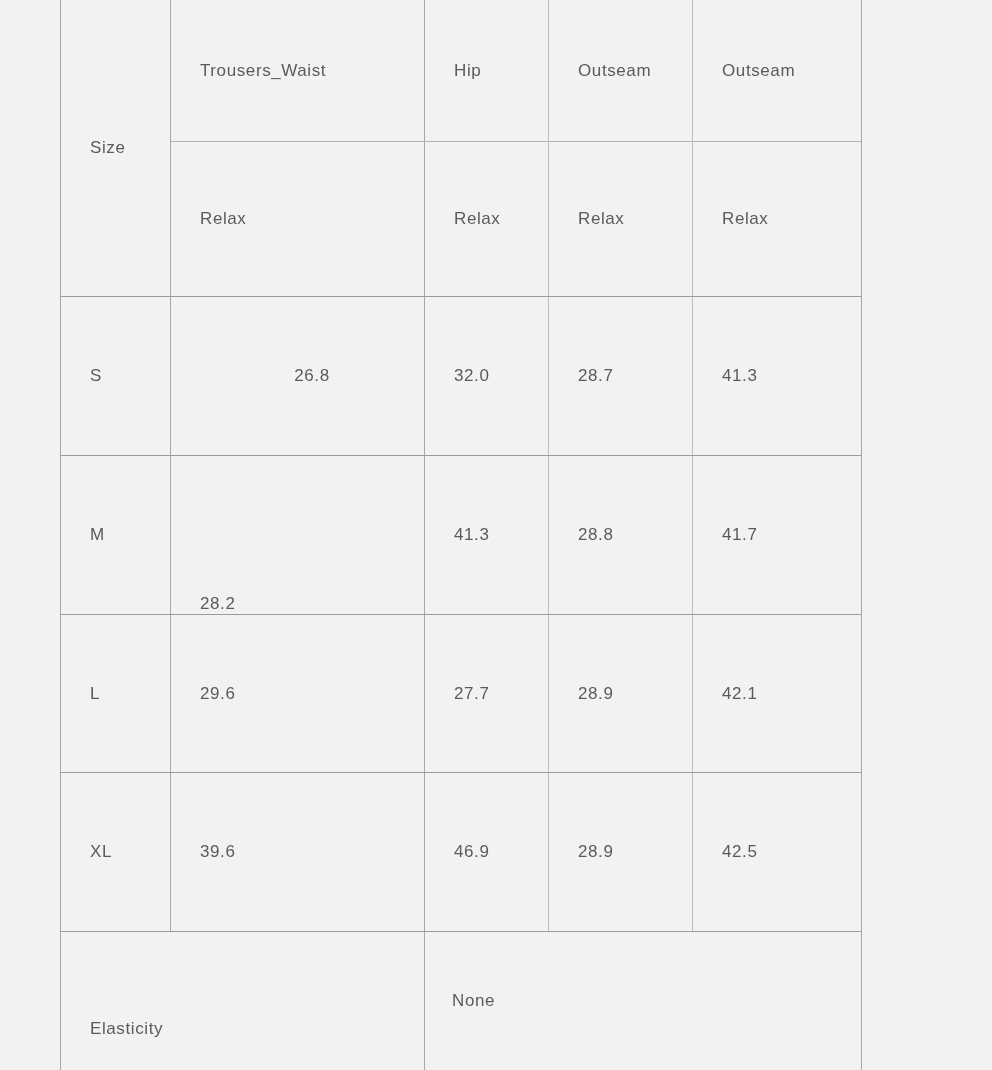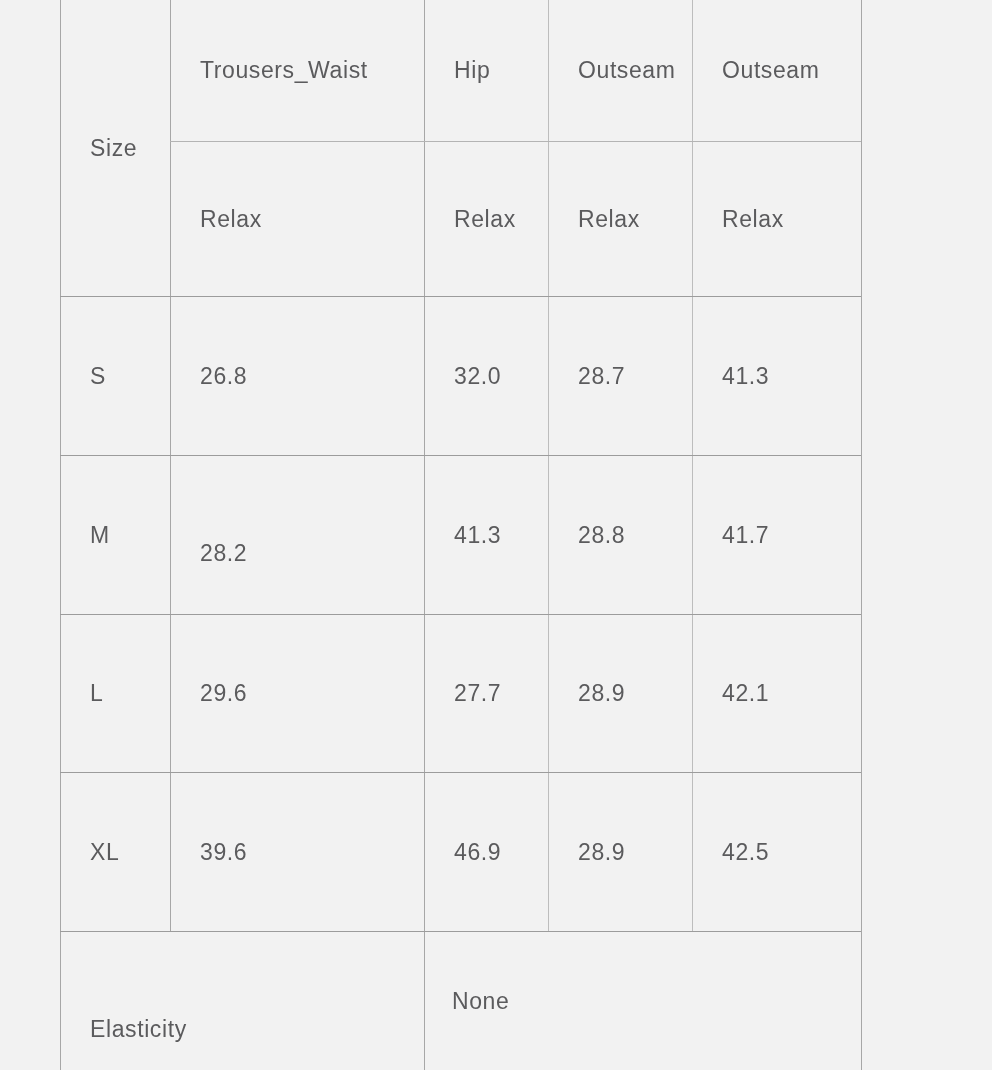--- a/index.html
+++ b/index.html
@@ -31,21 +31,21 @@
     width: 802px;
     height: 1070px;
   }
 
   .cell {
     position: absolute;
     box-sizing: border-box;
     display: flex;
     align-items: center;
     color: #5b5b5d;
-    font-size: 23px;
+    font-size: 17px;
     font-weight: 300;
     letter-spacing: 0.6px;
     padding-left: 29px;
     white-space: nowrap;
     overflow: hidden;
   }
   .cell.center-label {
     padding-left: 29px;
   }
 
@@ -99,37 +99,37 @@
 
     <div class="cell" style="left:365px; top:142px; width:123px; height:154px;">Relax</div>
 
     <div class="cell" style="left:489px; top:142px; width:143px; height:154px;">Relax</div>
 
     <div class="cell" style="left:633px; top:142px; width:168px; height:154px;">Relax</div>
 
     <div class="cell" style="left:1px;   top:297px; width:109px; height:158px;">
         <span>S</span>
       </div>
-    <div class="cell" style="left:111px; top:297px; width:253px; height:158px;">
+    <div class="cell" style="left:111px; top:297px; width:253px; height:158px;justify-content:center;">
         <span>26.8</span>
       </div>
     <div class="cell" style="left:365px; top:297px; width:123px; height:158px;">
         <span>32.0</span>
       </div>
     <div class="cell" style="left:489px; top:297px; width:143px; height:158px;">
         <span>28.7</span>
       </div>
     <div class="cell" style="left:633px; top:297px; width:168px; height:158px;">
         <span>41.3</span>
       </div>
 
     <div class="cell" style="left:1px;   top:456px; width:109px; height:158px;">
         <span>M</span>
       </div>
-    <div class="cell" style="left:111px; top:474px; width:253px; height:158px;">
+    <div class="cell" style="left:111px; top:456px; width:253px; height:158px;align-items:flex-end;">
         <span>28.2</span>
       </div>
     <div class="cell" style="left:365px; top:456px; width:123px; height:158px;">
         <span>41.3</span>
       </div>
     <div class="cell" style="left:489px; top:456px; width:143px; height:158px;">
         <span>28.8</span>
       </div>
     <div class="cell" style="left:633px; top:456px; width:168px; height:158px;">
         <span>41.7</span>

